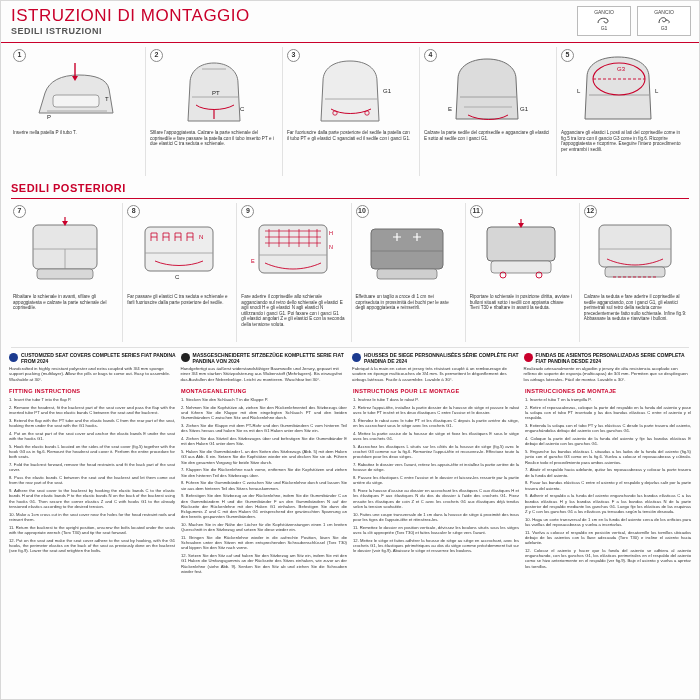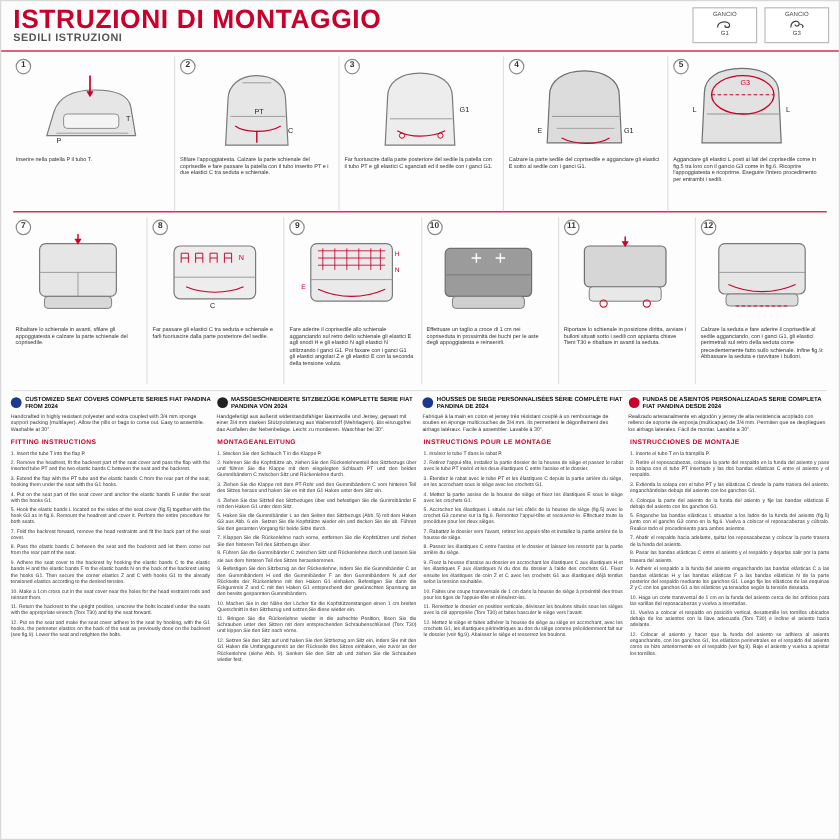--- a/index.html
+++ b/index.html
@@ -19,22 +19,22 @@
   }
   
   .header{
     position:relative;
     height:42px;
     border-bottom:1px solid #c9002b;
     padding:6px 10px 0 10px;
     box-sizing:border-box;
   }
   .title{
-    font-size:22px;
-    font-weight:bold;
+    font-size:17px;
+    font-weight:normal;
     color:#c9002b;
     letter-spacing:.5px;
     line-height:18px;
   }
   .subtitle{
     font-size:9px;
     font-weight:bold;
     color:#555;
     letter-spacing:.5px;
     margin-top:1px;
@@ -261,20 +261,21 @@
           <text x="58" y="22" font-size="6" fill="#c9002b" font-family="Liberation Sans, sans-serif">G3</text>
           <text x="96" y="44" font-size="6" fill="#222" font-family="Liberation Sans, sans-serif">L</text>
           <text x="18" y="44" font-size="6" fill="#222" font-family="Liberation Sans, sans-serif">L</text>
         </svg>
       </div>
       <div class="caption">Agganciare gli elastici L posti ai lati del coprisedile come in fig.5 tra loro con il gancio G3 come in fig.6. Ricoprire l'appoggiatesta e ricoprirne. Eseguire l'intero procedimento per entrambi i sedili.</div>
     </div>
 
   </div>
 
+  <div class="section-title">SEDILI POSTERIORI</div>
   <div class="rule"></div>
 
   <div class="steps rear">
 
     <div class="step">
       <div class="step-badge">7</div>
       <div class="art">
         <svg width="96" height="86" viewBox="0 0 96 86">
           <rect x="16" y="20" width="64" height="44" rx="5" fill="#e6e6e6" stroke="#7a7a7a" stroke-width="1"></rect>
           <path d="M16 44 L80 44" stroke="#9a9a9a" stroke-width="0.8"></path>

